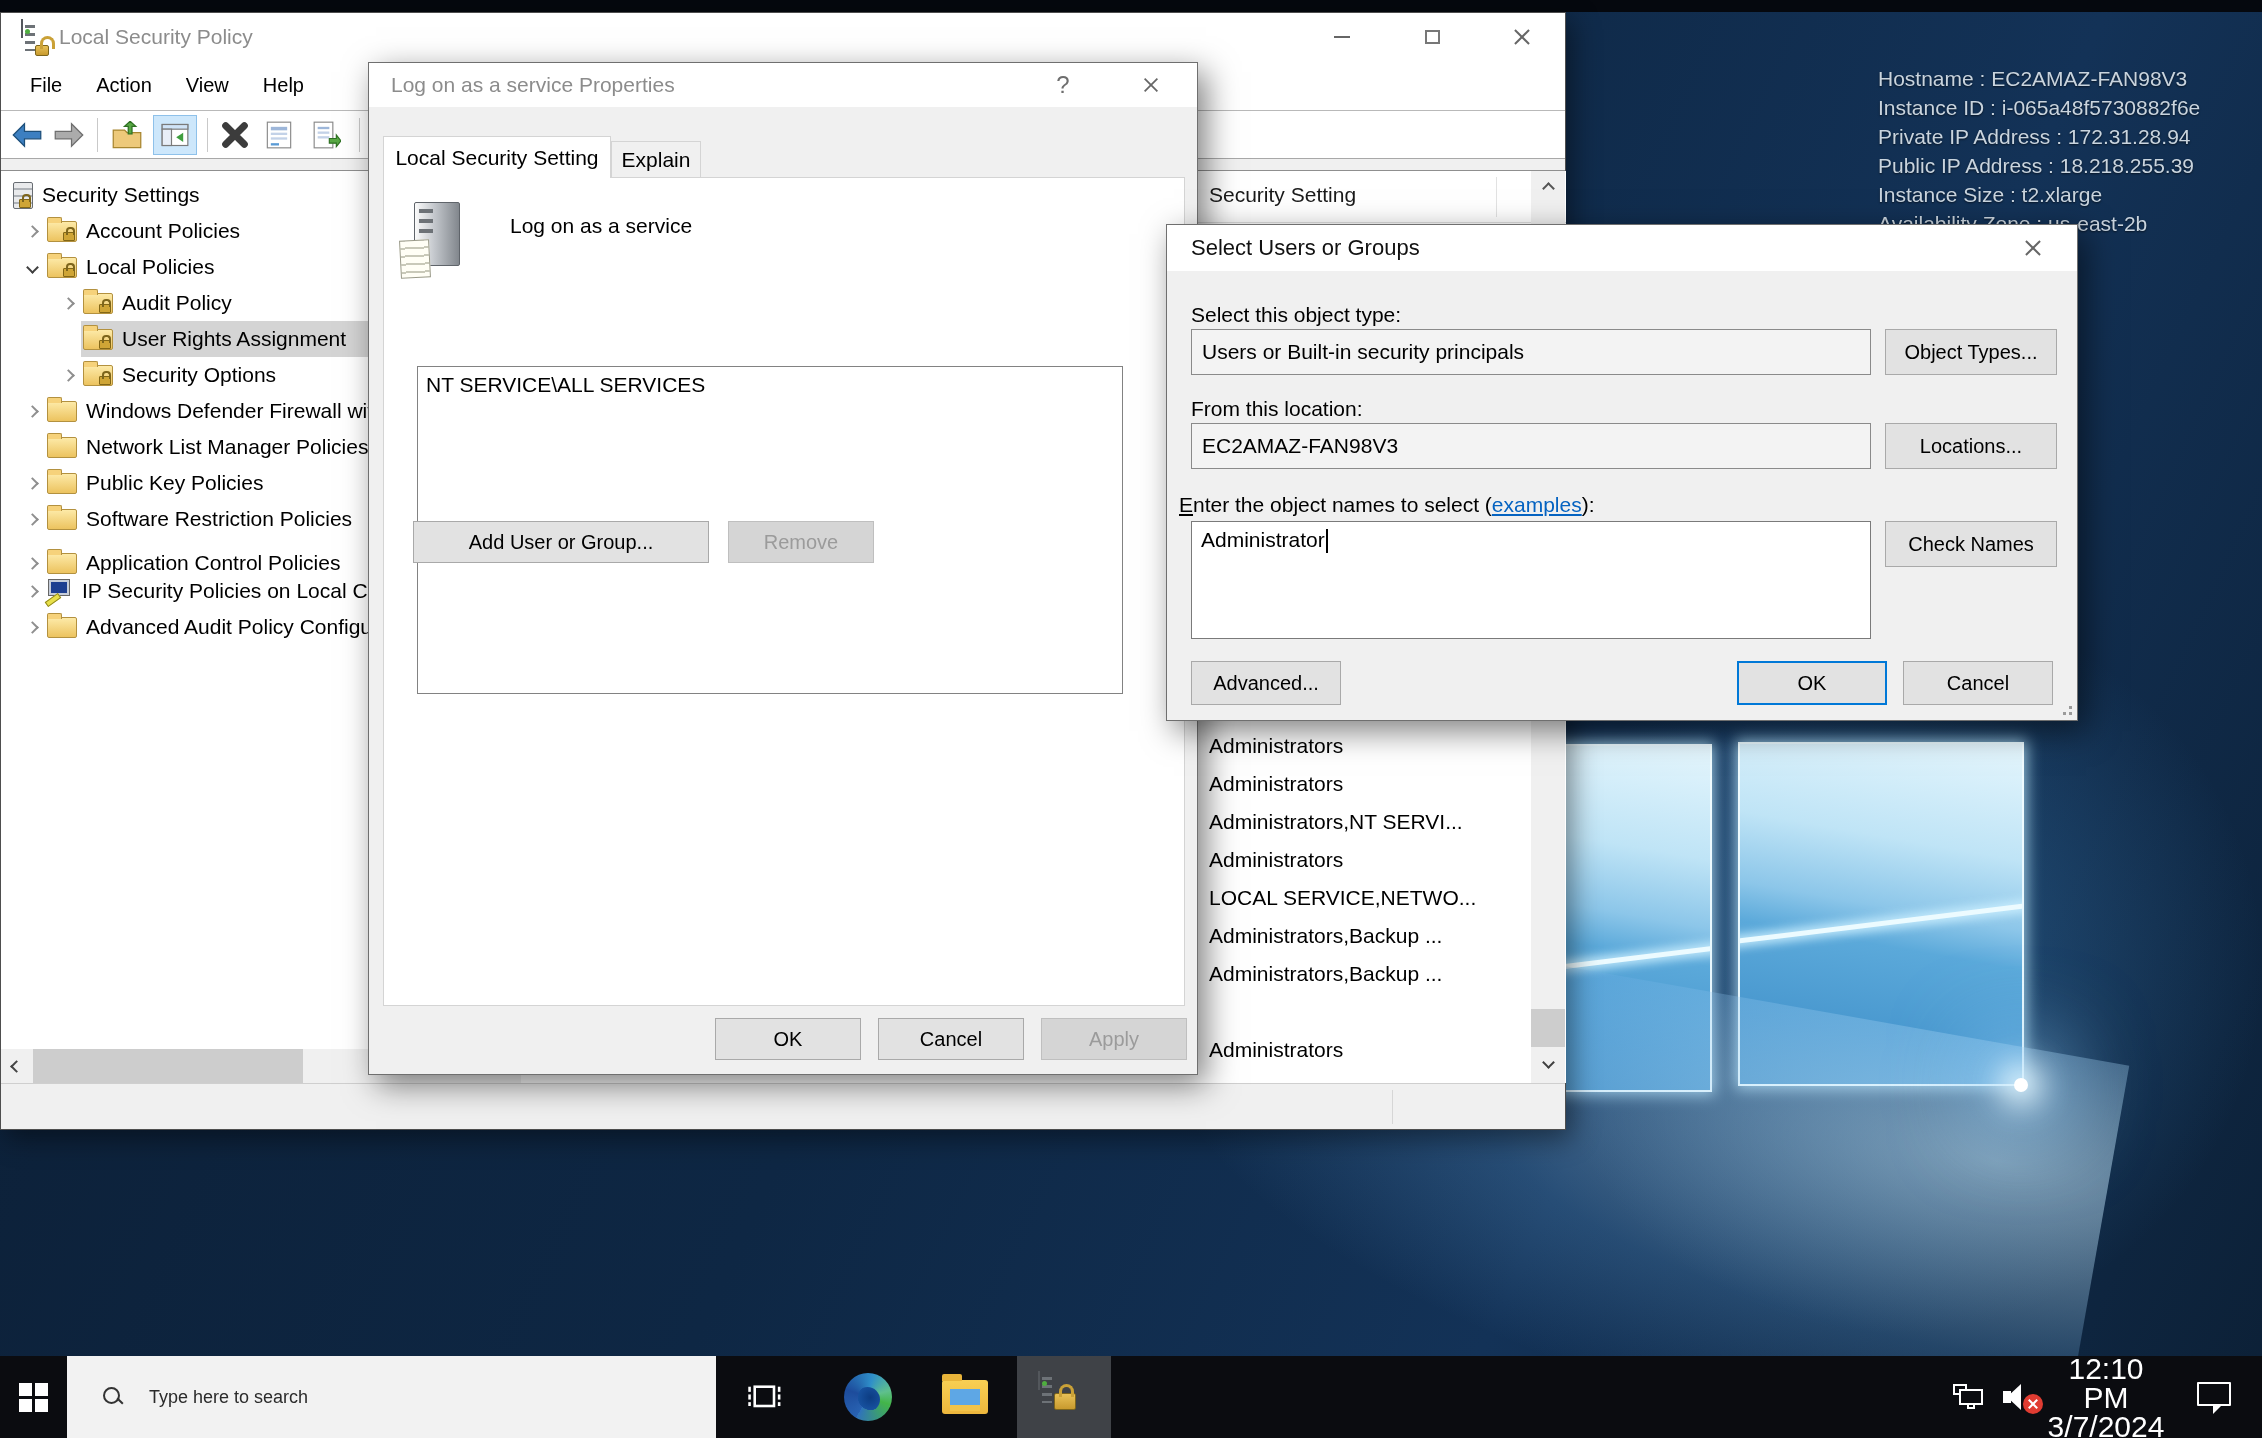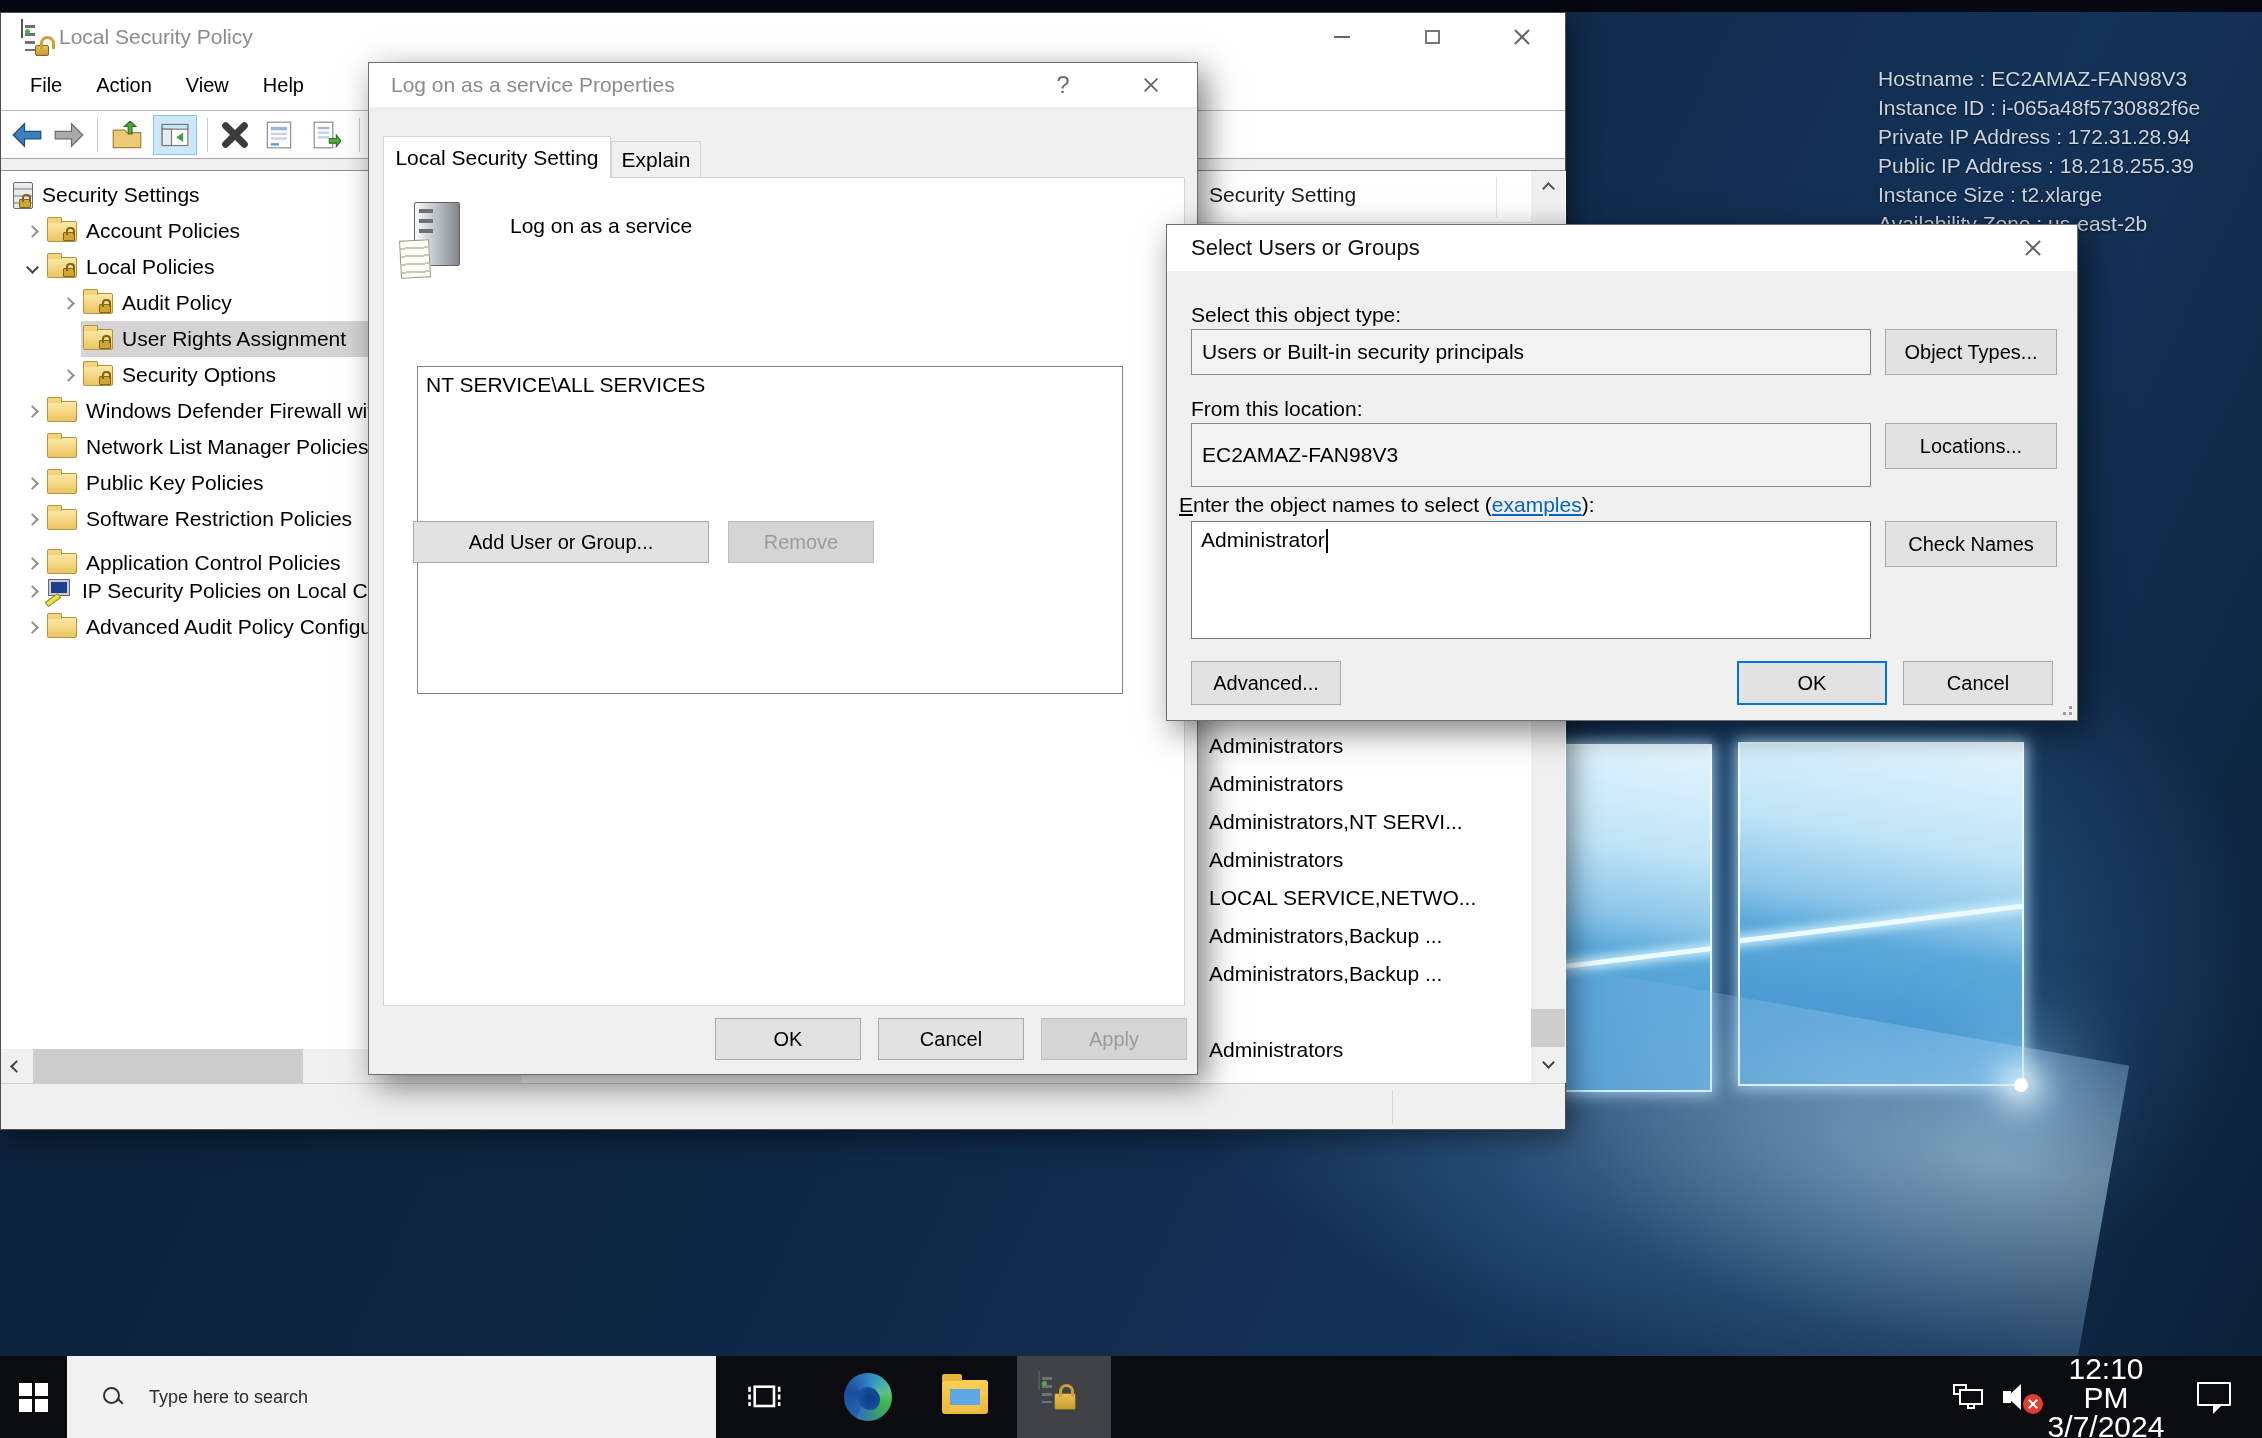--- a/index.html
+++ b/index.html
@@ -454,21 +454,21 @@
       <span style="position:absolute;left:834px;top:0;width:64px;height:46px;display:flex;align-items:center;justify-content:center;">
           <span class="xico" style="transform:scale(1);background:none;"></span>
         </span>
     </div>
 
     <span class="lab" style="left:24px;top:78px;">Select this object type:</span>
     <div class="field" style="left:24px;top:104px;width:680px;height:46px;">Users or Built-in security principals</div>
     <div class="btn" style="left:718px;top:104px;width:172px;height:46px;">Object Types...</div>
 
     <span class="lab" style="left:24px;top:172px;">From this location:</span>
-    <div class="field" style="left:24px;top:198px;width:680px;height:64px;">EC2AMAZ-FAN98V3</div>
+    <div class="field" style="left:24px;top:198px;width:680px;height:46px;">EC2AMAZ-FAN98V3</div>
     <div class="btn" style="left:718px;top:198px;width:172px;height:46px;">
         <span>Locations...</span>
       </div>
 
     <span class="lab" style="left:12px;top:268px;text-align:right;"><span class="acc">E</span><span>nter the object names to select (</span><span class="link">examples</span><span>):</span></span>
     <div class="tarea" style="left:24px;top:296px;width:680px;height:118px;">
       <span>Administrator</span><span class="caret"></span>
     </div>
     <div class="btn" style="left:718px;top:296px;width:172px;height:46px;">Check Names</div>
 

